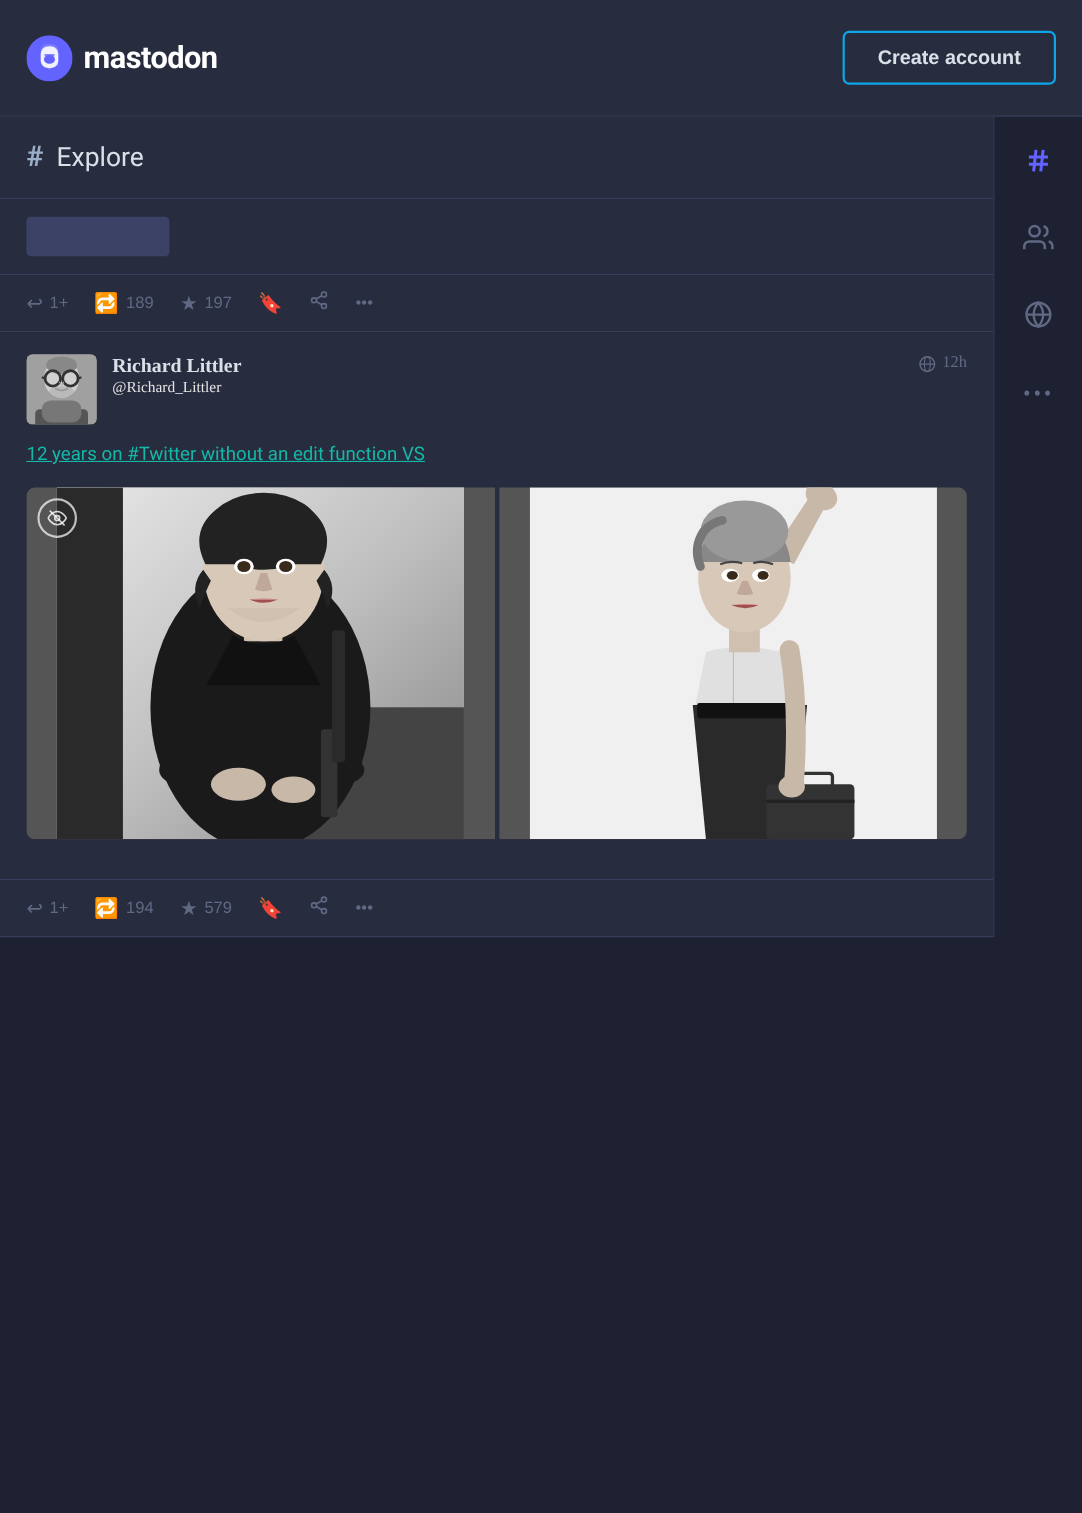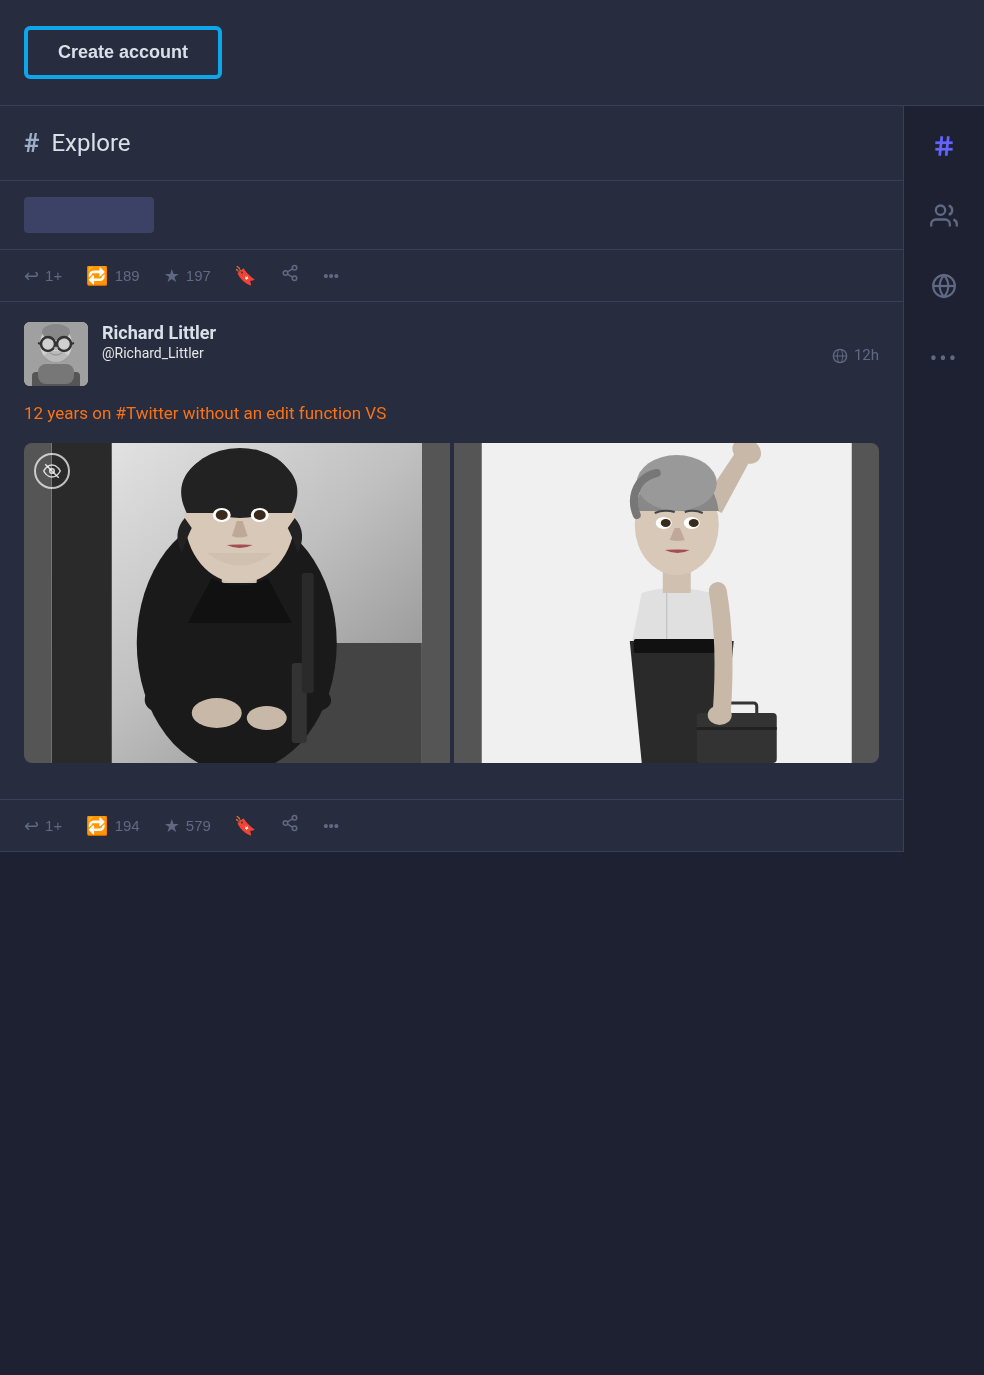--- a/index.html
+++ b/index.html
@@ -47,21 +47,21 @@
       border: none;
       border-radius: 6px;
       padding: 14px 36px;
       font-size: 18px;
       font-weight: 600;
       cursor: pointer;
     }
     .btn-create {
       background: transparent;
       color: #d9e1e8;
-      border: 4px solid #0ea5e9;
+      border: 2px solid #0ea5e9;
       border-radius: 6px;
       padding: 12px 30px;
       font-size: 18px;
       font-weight: 600;
       cursor: pointer;
     }
 
     
     .main-layout {
       display: flex;
@@ -134,20 +134,21 @@
     }
 
     
     .post-full {
       padding: 20px 24px;
     }
     .post-header {
       display: flex;
       align-items: flex-start;
       margin-bottom: 14px;
+      font-family: Liberation Serif, serif;
     }
     .avatar {
       width: 64px;
       height: 64px;
       border-radius: 6px;
       background: #444;
       margin-right: 14px;
       overflow: hidden;
       flex-shrink: 0;
     }
@@ -163,27 +164,27 @@
       font-size: 14px;
       color: #e5e5e5;
       margin-top: 2px;
     }
     .post-time {
       display: flex;
       align-items: flex-end;
       gap: 6px;
       font-size: 15px;
       color: #606984;
-      margin-top: 24px;
     }
     .post-content {
       font-size: 17px;
       line-height: 1.6;
-      color: #f97316;
+      color: #14b8a6;
       margin-bottom: 16px;
+      text-decoration: underline;
     }
     .post-images {
       display: grid;
       grid-template-columns: 1fr 1fr;
       gap: 4px;
       border-radius: 8px;
       overflow: hidden;
       margin-bottom: 16px;
     }
     .post-image {
@@ -240,20 +241,30 @@
     .photo-canvas {
       width: 100%;
       height: 320px;
       display: block;
     }
   </style>
 </head>
 <body>
 
 <header class="header">
+  <div class="logo-area">
+    <svg class="logo-icon" viewBox="0 0 42 42" fill="none" xmlns="http://www.w3.org/2000/svg">
+      <circle cx="21" cy="21" r="21" fill="#6364ff"></circle>
+      <path d="M29 14c0-3.3-2.7-6-6-6H19c-3.3 0-6 2.7-6 6v8c0 3.3 2.7 6 6 6h1v4l4-4h-1c0 0 6 0 6 0V22v-8z" fill="white" opacity="0.15"></path>
+      <path d="M21 10c-5 0-8 3-8 8v5c0 4 3 7 8 7s8-3 8-7v-5c0-5-3-8-8-8z" fill="white" opacity="0.9"></path>
+      <ellipse cx="21" cy="22" rx="5" ry="4" fill="#6364ff"></ellipse>
+      <path d="M17 18h8M17 21h6" stroke="#6364ff" stroke-width="1.5" stroke-linecap="round"></path>
+    </svg>
+    <span class="logo-text">mastodon</span>
+  </div>
   <div class="header-buttons">
     <button class="btn-create">Create account</button>
   </div>
 </header>
 
 <div class="main-layout">
 
   <div class="feed-column">
 
     <div class="explore-header">

